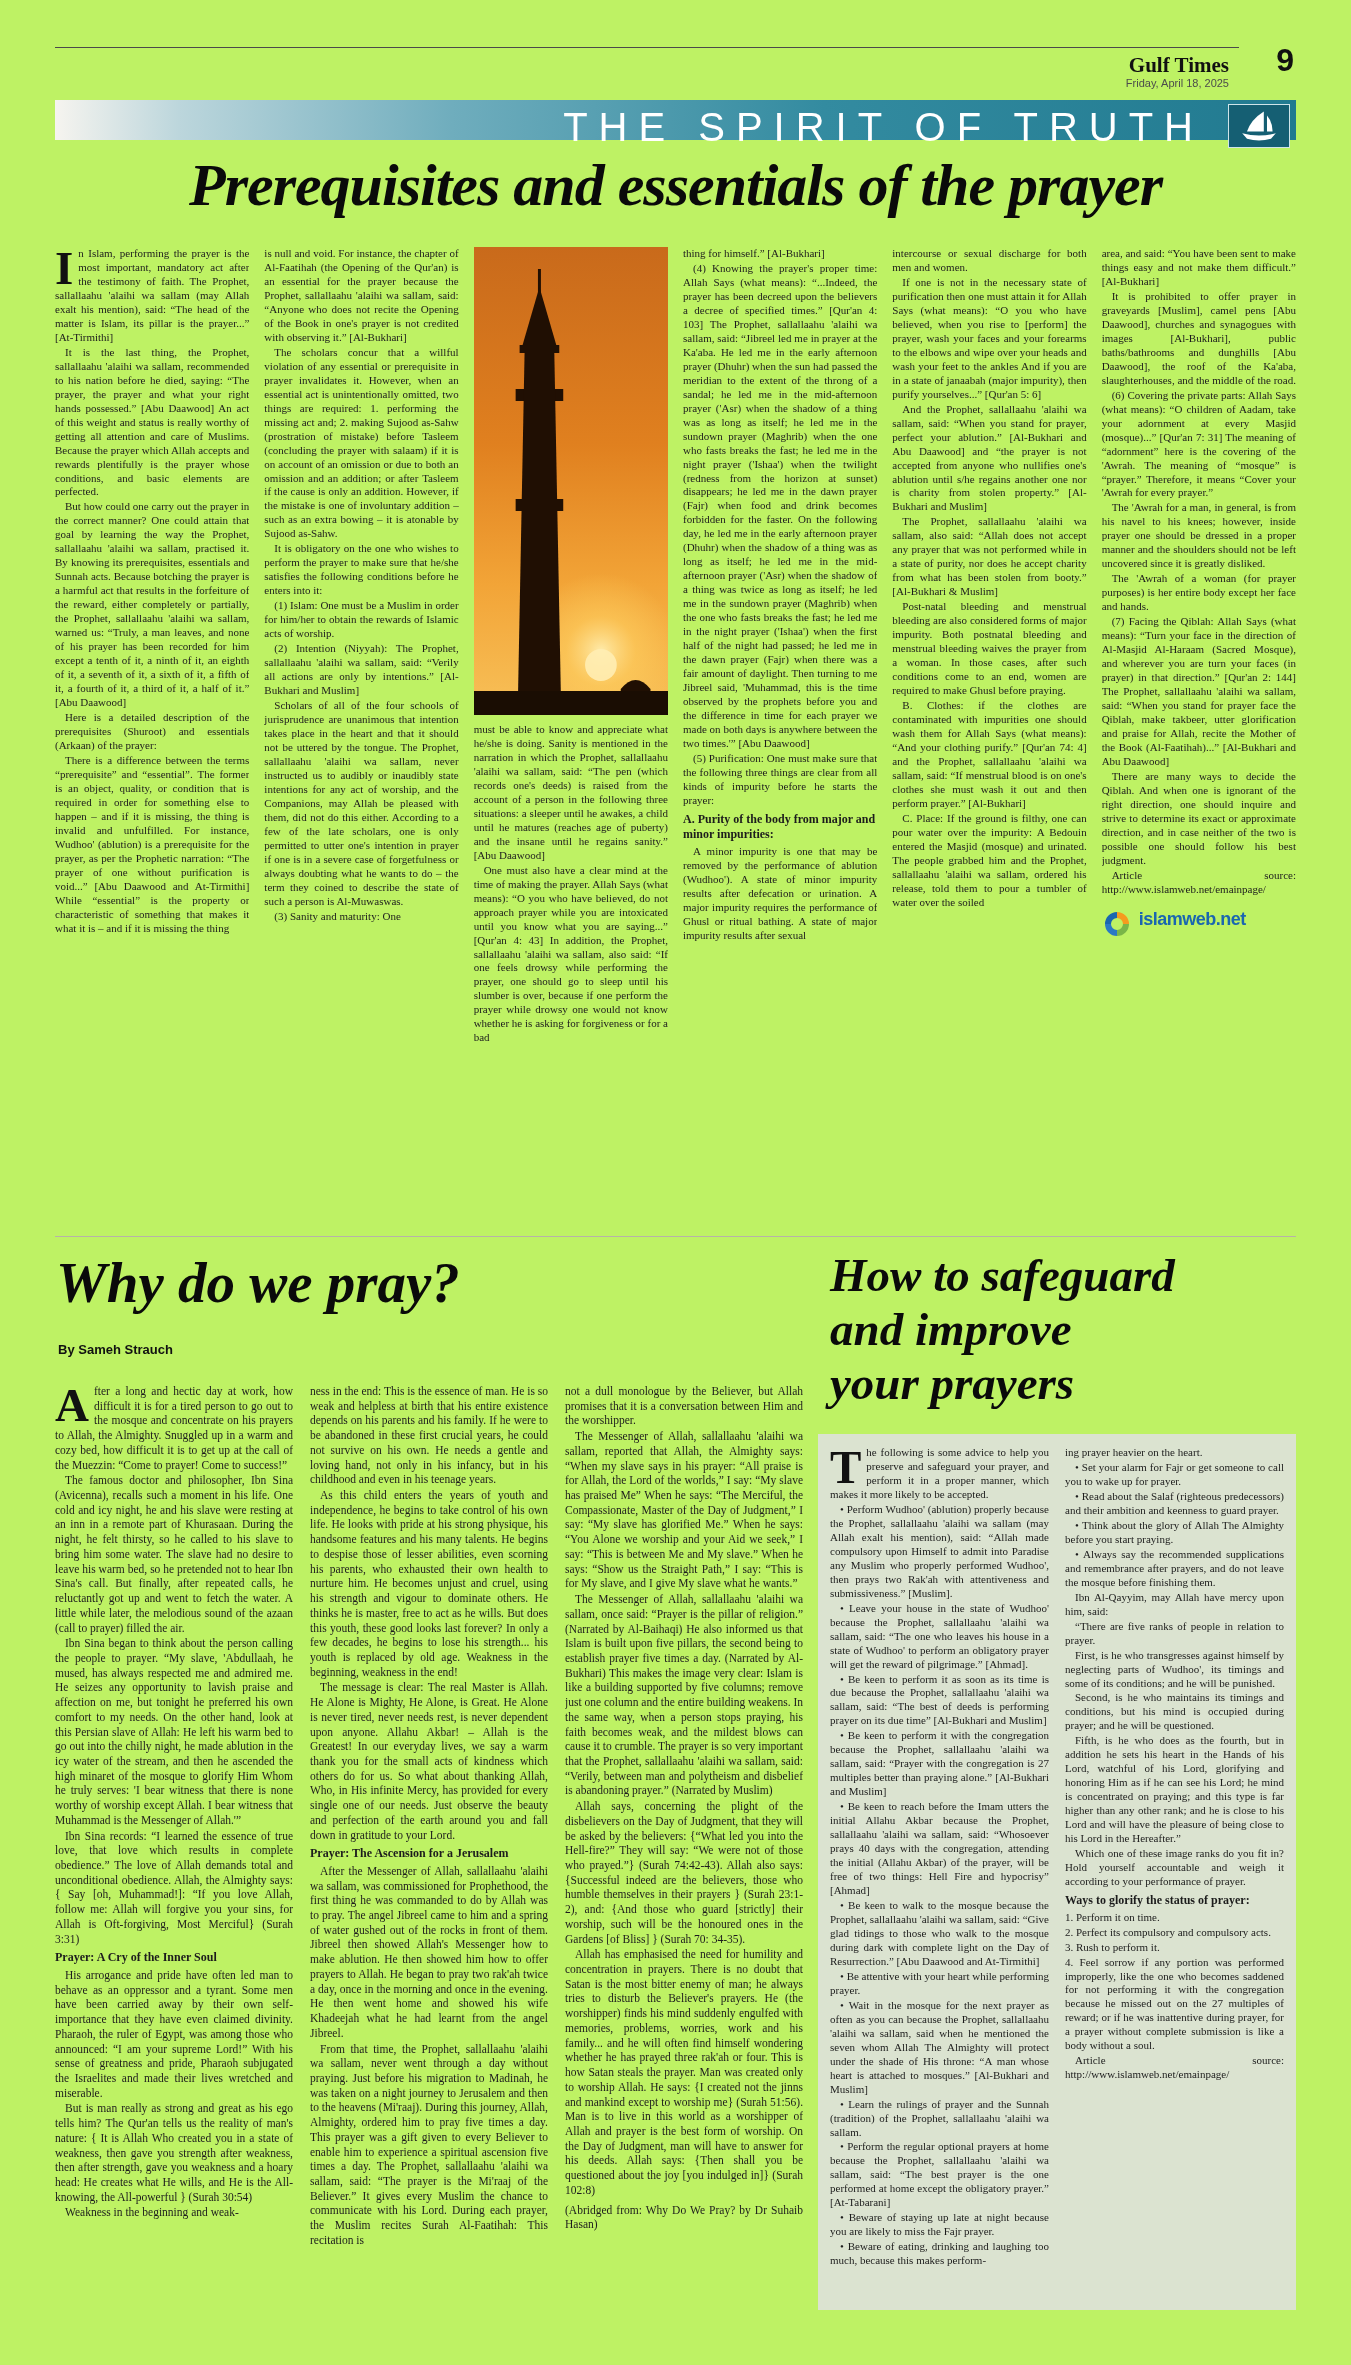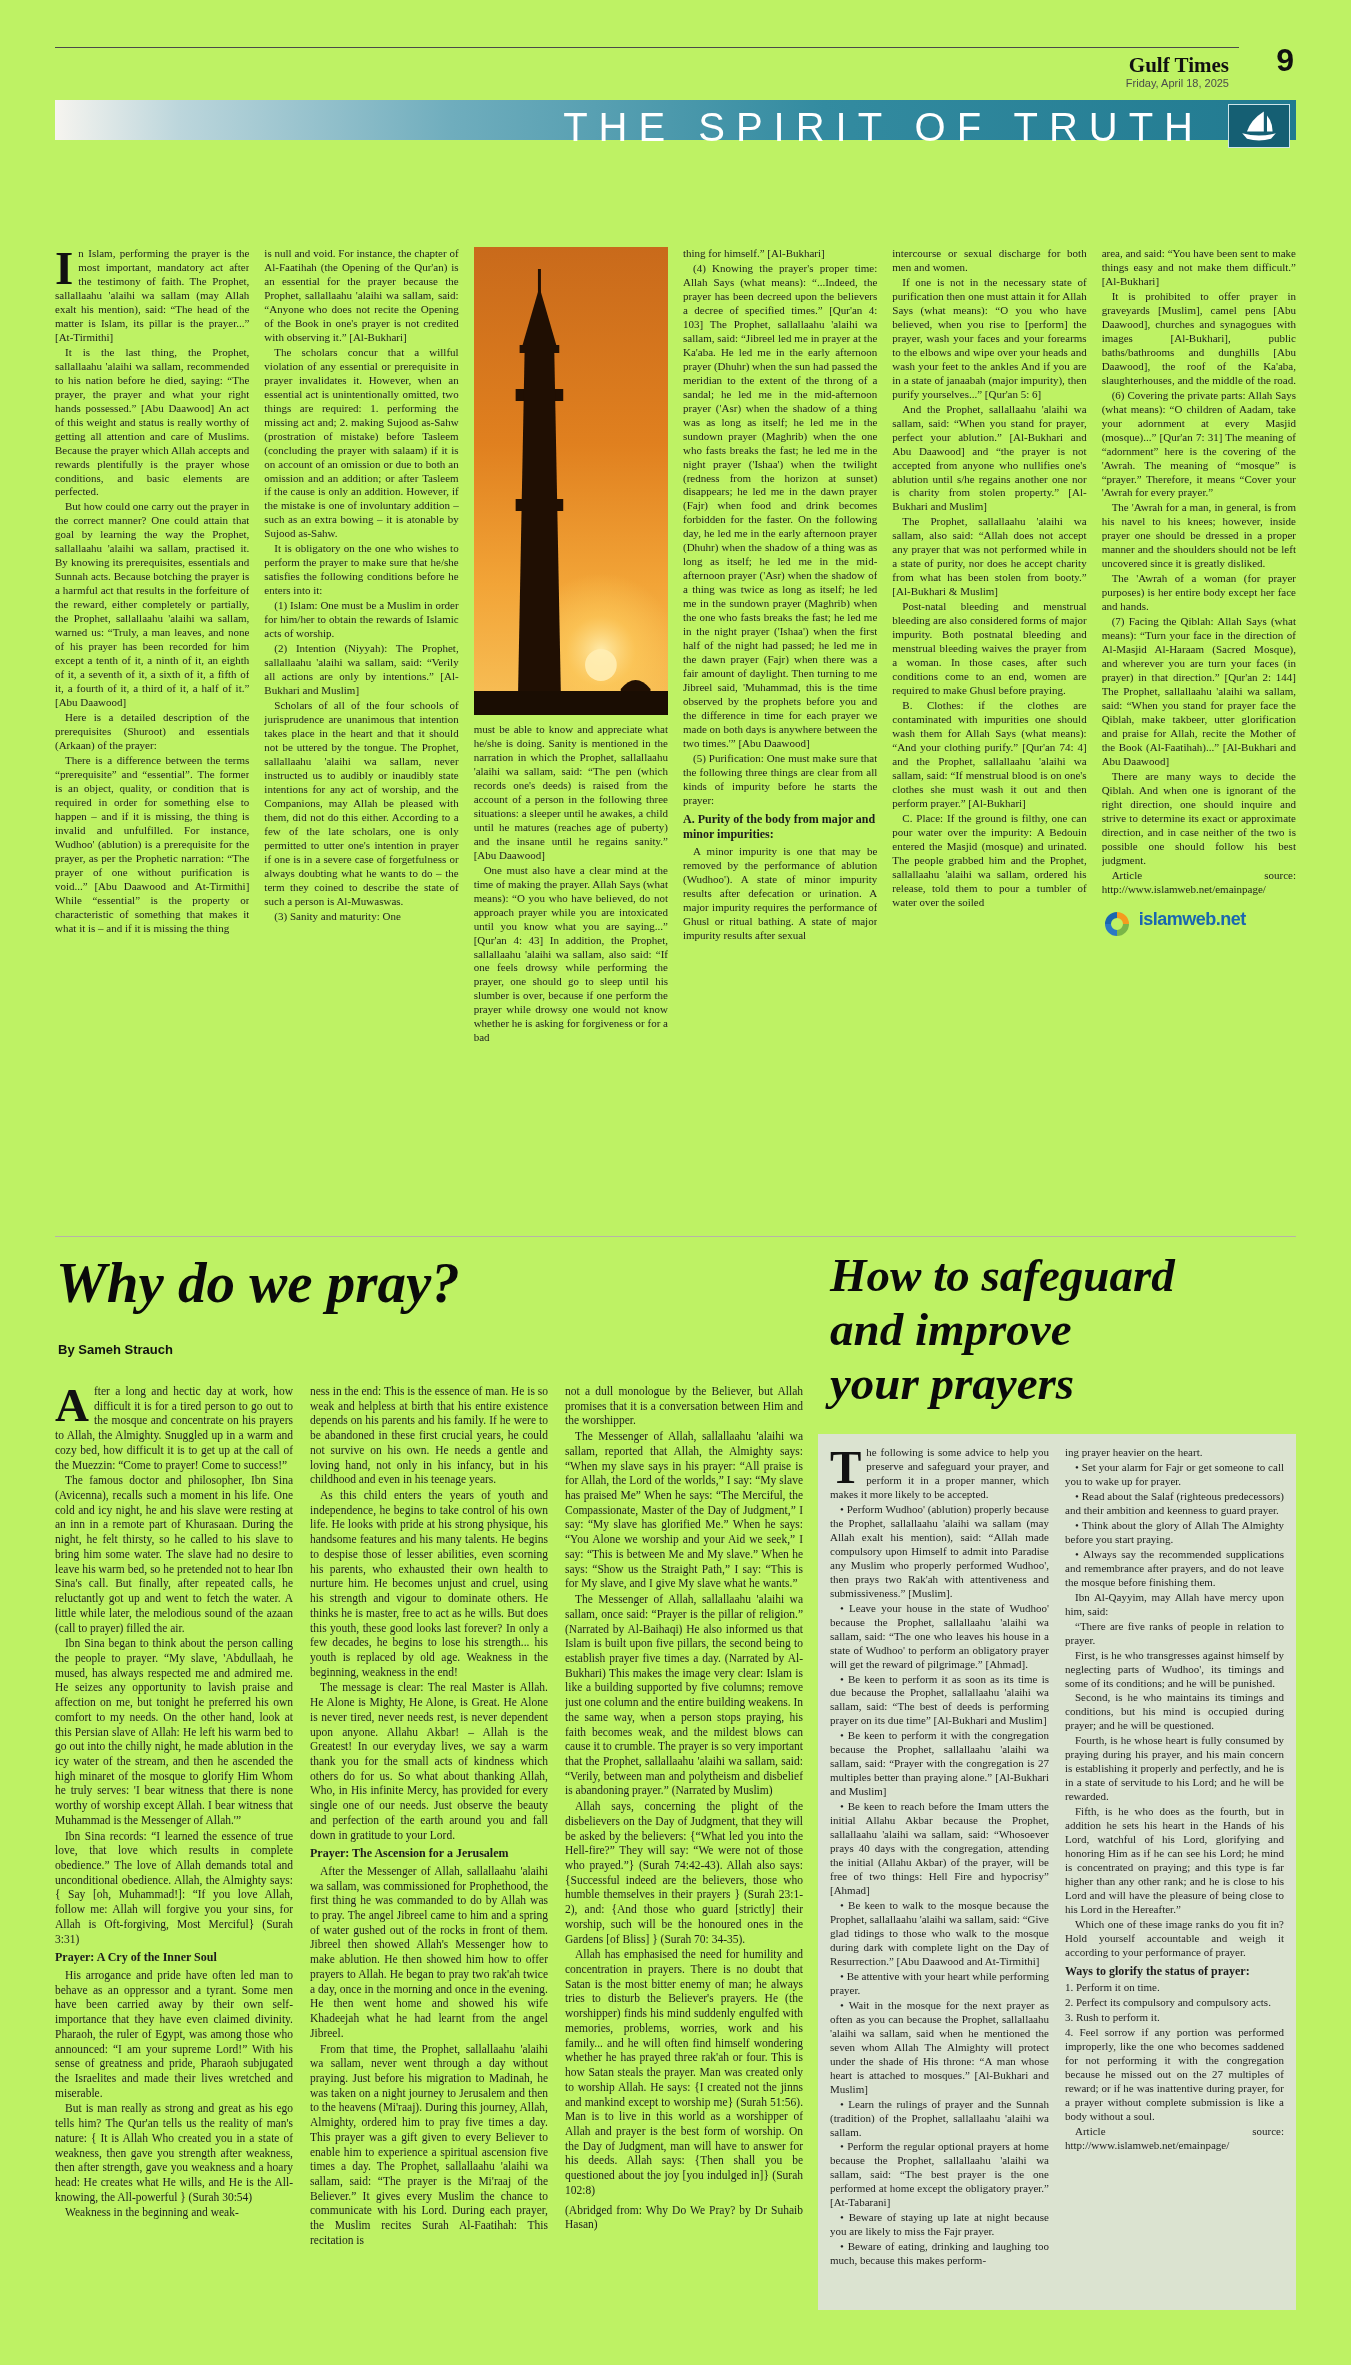--- a/index.html
+++ b/index.html
@@ -70,20 +70,21 @@
     <div class="banner-title">THE SPIRIT OF TRUTH</div>
     <div class="boat-box">
       <svg width="48" height="36" viewBox="0 0 60 44" aria-hidden="true">
         <path d="M36 4 Q20 14 15 29 L36 29 Z" fill="#ffffff"></path>
         <path d="M40 9 Q47 17 47 29 L40 29 Z" fill="#ffffff"></path>
         <path d="M9 31 Q30 37 51 31 L45 38 Q30 42 15 38 Z" fill="#ffffff"></path>
       </svg>
     </div>
   </div>
 
+  <h1 class="headline1">Prerequisites and essentials of the prayer</h1>
 
   <section class="cols1">
     <div class="colbody">
         <p class="dc"><span class="dropcap">I</span>n Islam, performing the prayer is the most important, mandatory act after the testimony of faith. The Prophet, sallallaahu 'alaihi wa sallam (may Allah exalt his mention), said: “The head of the matter is Islam, its pillar is the prayer...” [At-Tirmithi]</p>
         <p>It is the last thing, the Prophet, sallallaahu 'alaihi wa sallam, recommended to his nation before he died, saying: “The prayer, the prayer and what your right hands possessed.” [Abu Daawood] An act of this weight and status is really worthy of getting all attention and care of Muslims. Because the prayer which Allah accepts and rewards plentifully is the prayer whose conditions, and basic elements are perfected.</p>
         <p>But how could one carry out the prayer in the correct manner? One could attain that goal by learning the way the Prophet, sallallaahu 'alaihi wa sallam, practised it. By knowing its prerequisites, essentials and Sunnah acts. Because botching the prayer is a harmful act that results in the forfeiture of the reward, either completely or partially, the Prophet, sallallaahu 'alaihi wa sallam, warned us: “Truly, a man leaves, and none of his prayer has been recorded for him except a tenth of it, a ninth of it, an eighth of it, a seventh of it, a sixth of it, a fifth of it, a fourth of it, a third of it, a half of it.” [Abu Daawood]</p>
         <p>Here is a detailed description of the prerequisites (Shuroot) and essentials (Arkaan) of the prayer:</p>
         <p>There is a difference between the terms “prerequisite” and “essential”. The former is an object, quality, or condition that is required in order for something else to happen – and if it is missing, the thing is invalid and unfulfilled. For instance, Wudhoo' (ablution) is a prerequisite for the prayer, as per the Prophetic narration: “The prayer of one without purification is void...” [Abu Daawood and At-Tirmithi] While “essential” is the property or characteristic of something that makes it what it is – and if it is missing the thing</p>
       </div>
     <div class="colbody">
@@ -230,21 +231,20 @@
     <div class="colbody">
         <p class="noind">ing prayer heavier on the heart.</p>
         <p>• Set your alarm for Fajr or get someone to call you to wake up for prayer.</p>
         <p>• Read about the Salaf (righteous predecessors) and their ambition and keenness to guard prayer.</p>
         <p>• Think about the glory of Allah The Almighty before you start praying.</p>
         <p>• Always say the recommended supplications and remembrance after prayers, and do not leave the mosque before finishing them.</p>
         <p>Ibn Al-Qayyim, may Allah have mercy upon him, said:</p>
         <p>“There are five ranks of people in relation to prayer.</p>
         <p>First, is he who transgresses against himself by neglecting parts of Wudhoo', its timings and some of its conditions; and he will be punished.</p>
         <p>Second, is he who maintains its timings and conditions, but his mind is occupied during prayer; and he will be questioned.</p>
-        <p>Fourth, is he whose heart is fully consumed by praying during his prayer, and his main concern is establishing it properly and perfectly, and he is in a state of servitude to his Lord; and he will be rewarded.</p>
         <p>Fifth, is he who does as the fourth, but in addition he sets his heart in the Hands of his Lord, watchful of his Lord, glorifying and honoring Him as if he can see his Lord; he mind is concentrated on praying; and this type is far higher than any other rank; and he is close to his Lord and will have the pleasure of being close to his Lord in the Hereafter.”</p>
         <p>Which one of these image ranks do you fit in? Hold yourself accountable and weigh it according to your performance of prayer.</p>
         <h4 class="subhead">Ways to glorify the status of prayer:</h4>
         <p class="noind">1. Perform it on time.</p>
         <p class="noind">2. Perfect its compulsory and compulsory acts.</p>
         <p class="noind">3. Rush to perform it.</p>
         <p class="noind">4. Feel sorrow if any portion was performed improperly, like the one who becomes saddened for not performing it with the congregation because he missed out on the 27 multiples of reward; or if he was inattentive during prayer, for a prayer without complete submission is like a body without a soul.</p>
         <p>Article source: http://www.islamweb.net/emainpage/</p>
       </div>
   </section>

